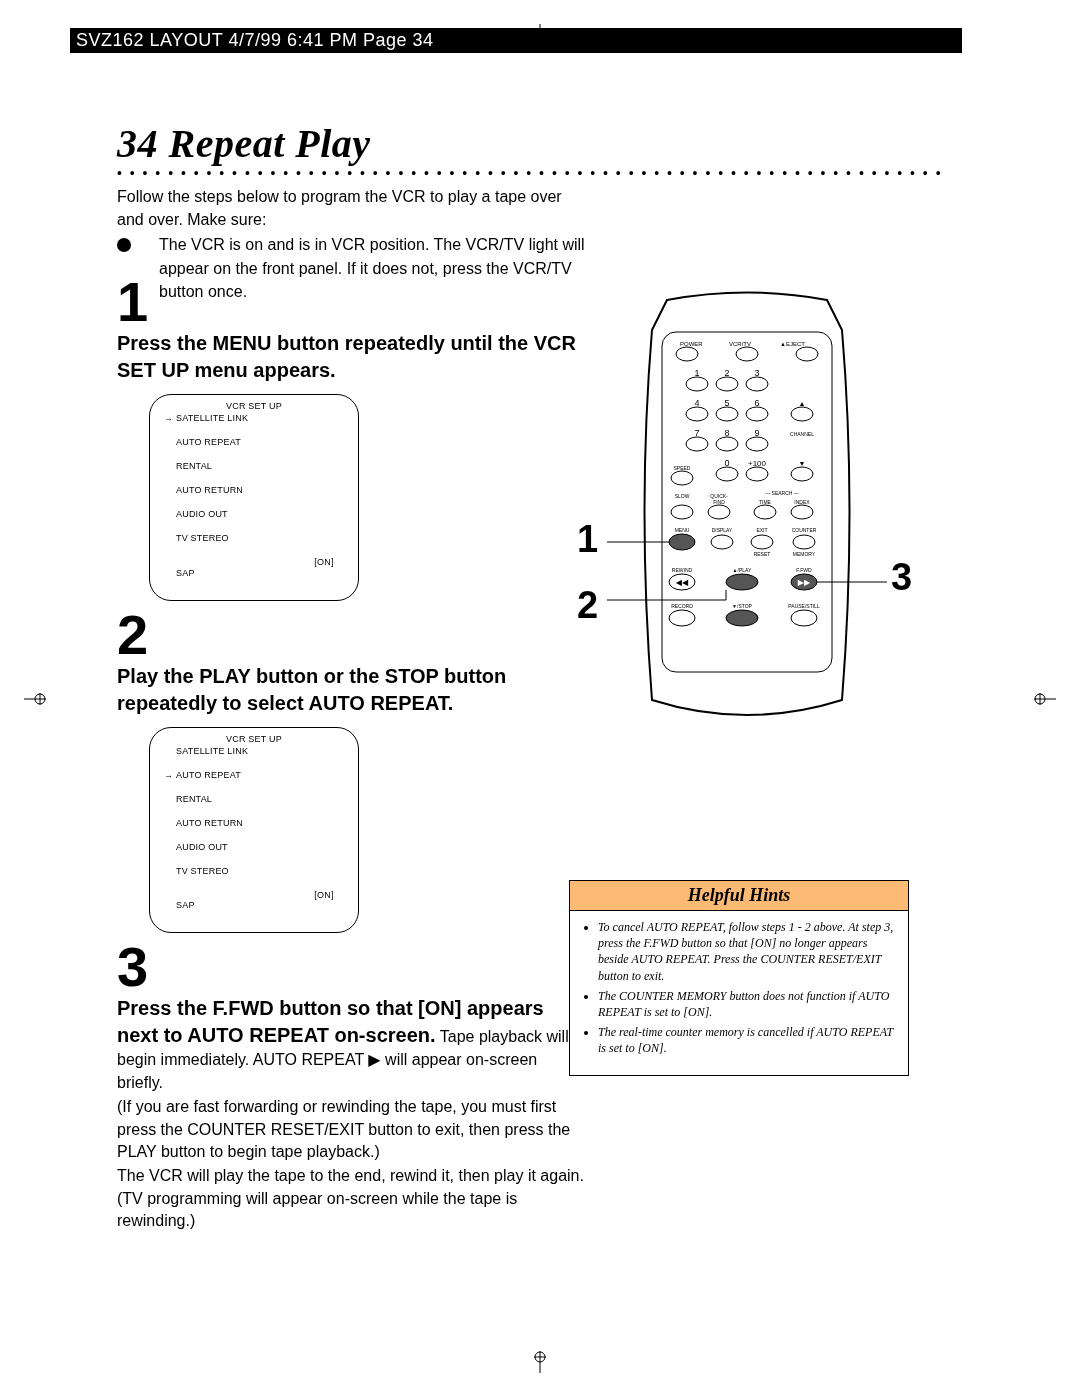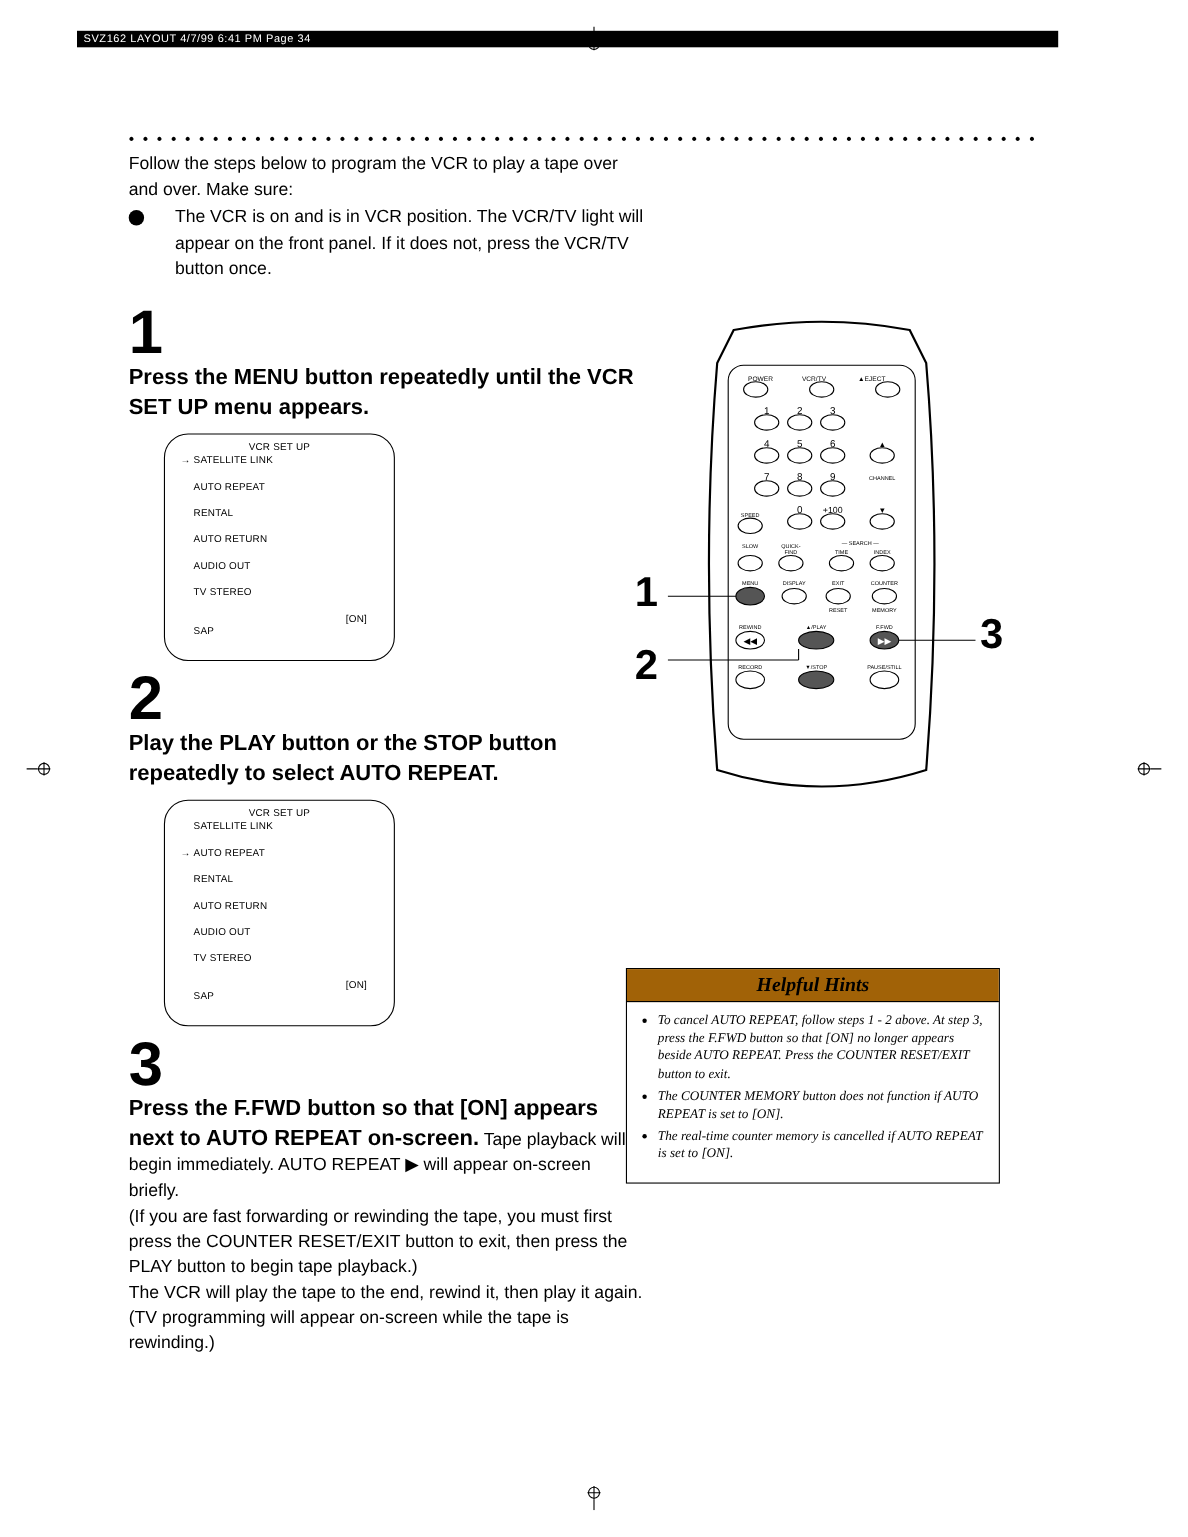--- a/index.html
+++ b/index.html
@@ -17,21 +17,21 @@
     height: 1397px;
     position: relative;
   }
   .header-strip {
     position: absolute;
     top: 28px;
     left: 70px;
     width: 880px;
     background: #000;
     color: #fff;
-    font-size: 10px;
+    font-size: 18px;
     padding: 2px 6px;
     letter-spacing: 0.5px;
   }
   .content {
     position: absolute;
     top: 120px;
     left: 117px;
     width: 830px;
   }
   .title {
@@ -129,21 +129,21 @@
     line-height: 1;
   }
   .hints-box {
     position: absolute;
     top: 760px;
     left: 452px;
     width: 338px;
     border: 1.5px solid #000;
   }
   .hints-head {
-    background: #a16207;
+    background: #fdba74;
     border-bottom: 1.5px solid #000;
     text-align: center;
     font-family: "Times New Roman", serif;
     font-style: italic;
     font-weight: bold;
     font-size: 18px;
     padding: 4px 4px;
   }
   .hints-body {
     font-family: "Times New Roman", serif;
@@ -197,20 +197,21 @@
       <line x1="9" y1="22" x2="9" y2="12" stroke="#000"></line>
       <circle cx="9" cy="6" r="5" fill="none" stroke="#000"></circle>
       <line x1="3" y1="6" x2="15" y2="6" stroke="#000"></line>
       <line x1="9" y1="0" x2="9" y2="12" stroke="#000"></line>
     </svg>
 
   <div class="header-strip">SVZ162 LAYOUT  4/7/99 6:41 PM  Page 34</div>
 
   <div class="content">
 
+    <div class="title">34 Repeat Play</div>
     <div class="dots">• • • • • • • • • • • • • • • • • • • • • • • • • • • • • • • • • • • • • • • • • • • • • • • • • • • • • • • • • • • • • • • • • • • • • • • • • • • • • • • • • • • • • • • • • •</div>
 
     <div class="intro">
       <span>Follow the steps below to program the VCR to play a tape over and over. Make sure:</span>
       <div class="bullet-row">
         <div class="bullet"></div>
         <div>The VCR is on and is in VCR position. The VCR/TV light will appear on the front panel. If it does not, press the VCR/TV button once.</div>
       </div>
     </div>
 

